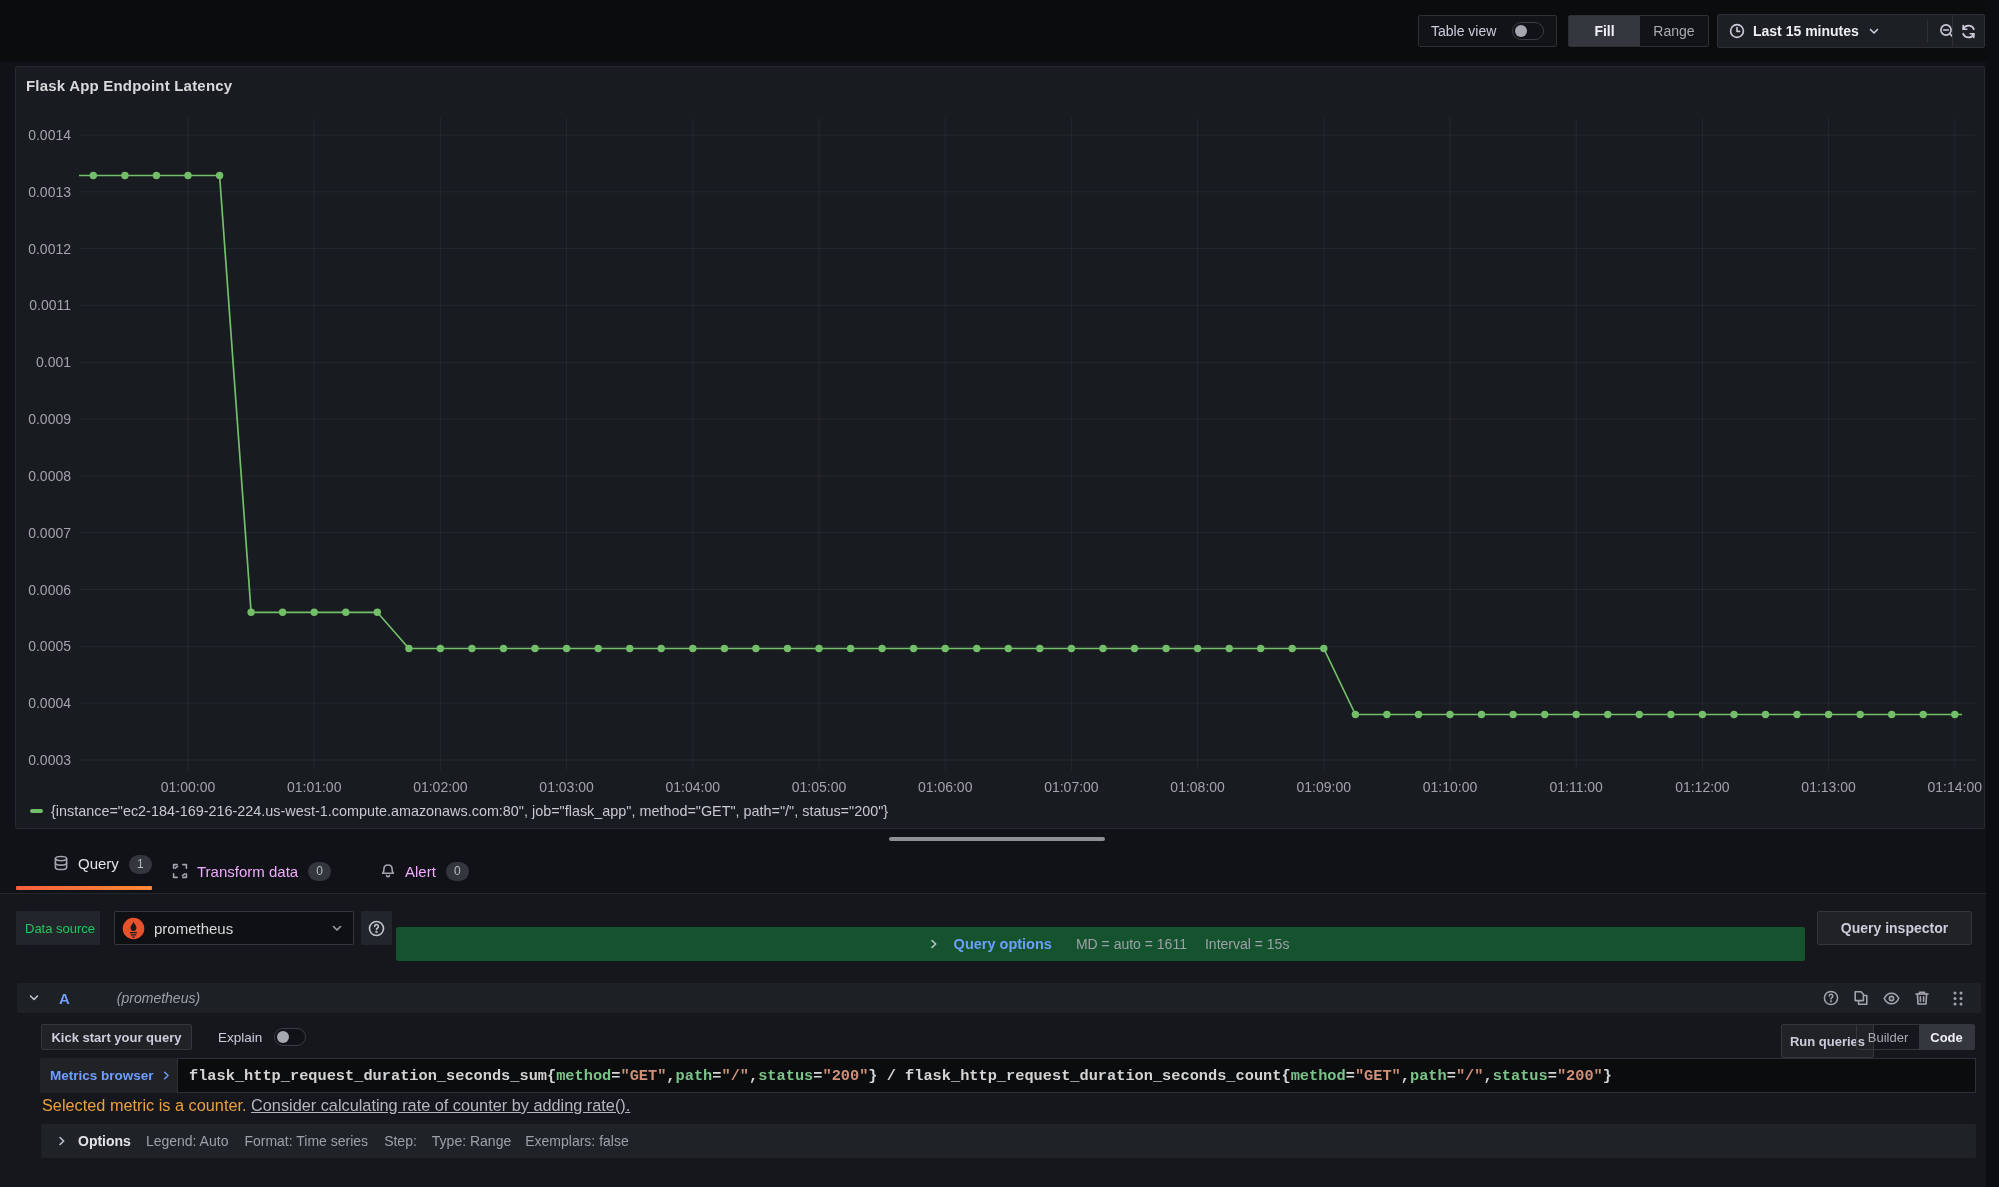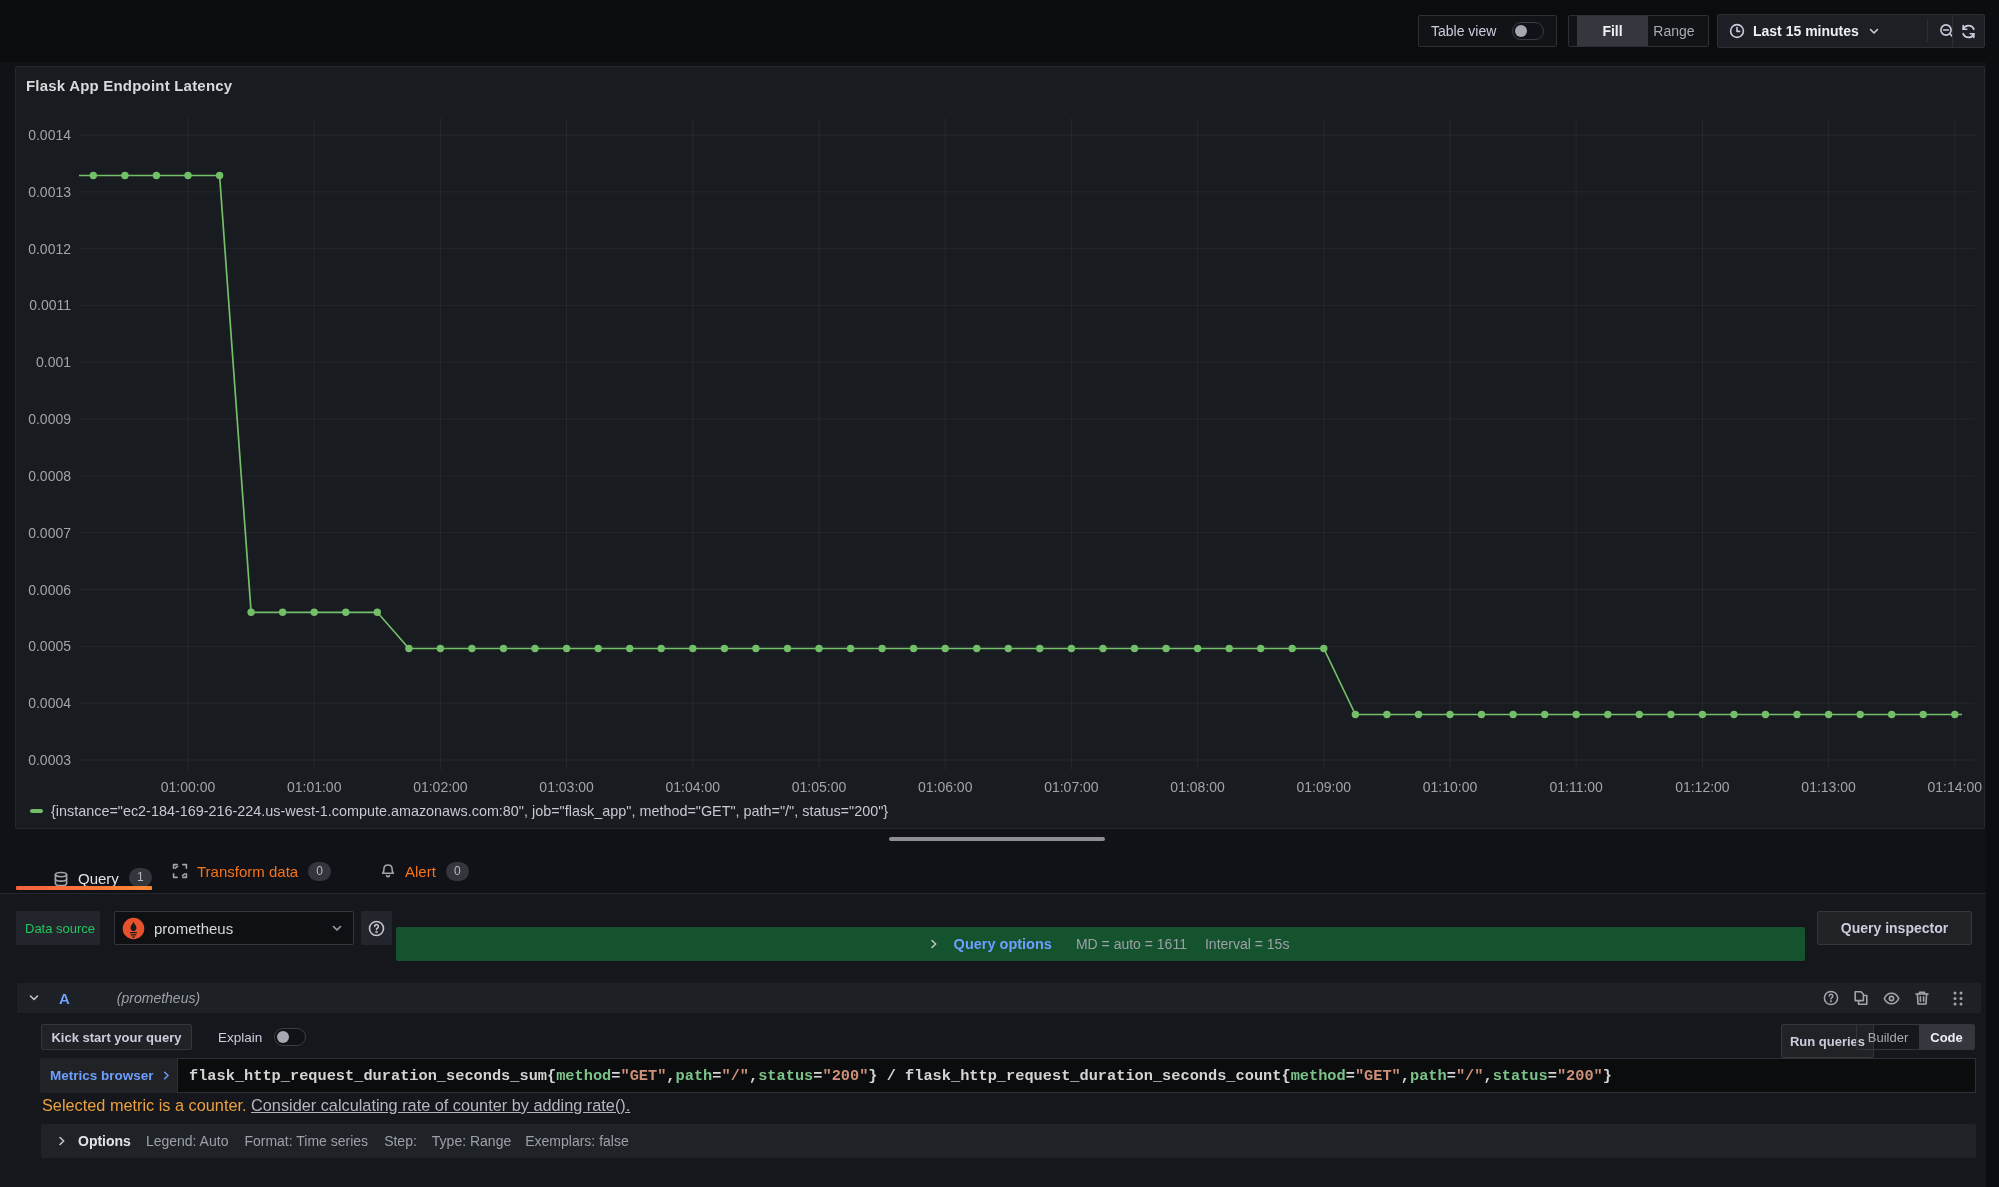--- a/index.html
+++ b/index.html
@@ -14,21 +14,21 @@
   .legend { position:absolute; left:30px; top:803px; font-size:14.4px; color:#c8c9d3; }
   .swatch { display:inline-block; width:13px; height:4px; border-radius:2px; background:#73bf69; vertical-align:middle; margin-right:8px; margin-bottom:2px;}
   .split { position:absolute; left:889px; top:837px; width:216px; height:4px; border-radius:2px; background:#8e8e93; }
   
   .tbox { position:absolute; display:flex; align-items:center; background:#121317; border:1px solid #2d2f34; border-radius:2px; height:32px; font-size:14px; color:#ccccdc; }
   .seg-on { background:#34373d; color:#eef0f4; font-weight:bold; }
   .toggle { display:inline-block; position:relative; width:32px; height:18px; border-radius:9px; background:#111217; border:1px solid #3a3d44; }
   .toggle .knob { position:absolute; left:2px; top:2px; width:12px; height:12px; border-radius:50%; background:#a5a8b0; }
   .tpick { position:absolute; display:flex; align-items:center; background:#1c1f24; border:1px solid #2d2f34; border-radius:2px; height:34px; font-size:14px; }
   
-  .tabtxt { font-size:15px; color:#f97316; }
+  .tabtxt { font-size:15px; color:#f0abfc; }
   .badge { display:inline-block; min-width:23px; height:19px; line-height:19px; text-align:center; border-radius:10px; background:#34363d; color:#b8bac3; font-size:12px; padding:0 6px; }
   .chip { background:#22252b; border-radius:2px; display:flex; align-items:center; font-size:14px; font-weight:normal; color:#22c55e; }
   .btn { background:#22252b; border:1px solid #34363c; border-radius:2px; display:flex; align-items:center; justify-content:center; font-size:13px; font-weight:bold; color:#ccccdc; }
   .blue { color:#6e9fff; }
   .gray { color:#9da0a8; }
   .icon { stroke:#a2a4ac; fill:none; stroke-width:1.6; stroke-linecap:round; stroke-linejoin:round; }
 </style>
 </head>
 <body>
 <div id="stage">
@@ -162,21 +162,21 @@
       </g>
 </svg>
   <div class="legend"><span class="swatch"></span>{instance="ec2-184-169-216-224.us-west-1.compute.amazonaws.com:80", job="flask_app", method="GET", path="/", status="200"}</div>
   <div class="split"></div>
   <div class="tbox" style="left:1418px; top:15px; width:139px; padding:0 12px; justify-content:space-between;">
     <span>Table view</span>
     <span class="toggle">
         <span class="knob"></span>
       </span>
   </div>
-  <div class="tbox" style="left:1568px; top:15px; width:141px; padding:8px;">
+  <div class="tbox" style="left:1568px; top:15px; width:141px; padding:0;">
     <span class="seg-on" style="display:flex;align-items:center;justify-content:center;width:71px;height:30px;">Fill</span>
     <span style="display:flex;align-items:center;justify-content:center;flex:1;color:#a9abb3;">Range</span>
   </div>
   <div class="tpick" style="left:1717px; top:14px; width:251px;">
     <svg class="icon" width="16" height="16" viewBox="0 0 16 16" style="margin:0 8px 0 11px; stroke:#ccccdc;">
         <circle cx="8" cy="8" r="6.4"></circle>
         <path d="M8 4.6 V8.4 H10.6"></path>
       </svg>
     <span style="font-weight:bold; color:#eceef2;">Last 15 minutes</span>
     <svg class="icon" width="12" height="12" viewBox="0 0 12 12" style="margin-left:9px; stroke:#ccccdc;">
@@ -192,21 +192,21 @@
   </div>
   <div class="tpick" style="left:1952px; top:14px; width:33px; justify-content:center;">
     <svg class="icon" width="17" height="17" viewBox="0 0 17 17" style="stroke:#ccccdc; stroke-width:1.8;">
         <path d="M13.8 6.2 A5.8 5.8 0 0 0 3.2 6.0"></path>
         <path d="M3.2 2.6 V6.2 H6.8" stroke-width="1.6"></path>
         <path d="M3.2 10.8 A5.8 5.8 0 0 0 13.8 11.0"></path>
         <path d="M13.8 14.4 V10.8 H10.2" stroke-width="1.6"></path>
       </svg>
   </div>
   <div class="abs" style="left:16px; top:855px; width:1970px; height:36px;">
-    <div class="abs" style="left:37px; top:0; height:32px; display:flex; align-items:flex-end;">
+    <div class="abs" style="left:37px; top:0; height:32px; display:flex; align-items:flex-start;">
       <svg class="icon" width="16" height="16" viewBox="0 0 16 16">
           <ellipse cx="8" cy="3.6" rx="5.6" ry="2.1"></ellipse>
           <path d="M2.4 3.6 V12.4 C2.4 13.5 4.9 14.5 8 14.5 C11.1 14.5 13.6 13.5 13.6 12.4 V3.6"></path>
           <path d="M2.4 8 C2.4 9.1 4.9 10.1 8 10.1 C11.1 10.1 13.6 9.1 13.6 8"></path>
         </svg>
       <span class="tabtxt" style="margin:0 10px 0 9px; color:#e3e4ea;">Query</span>
       <span class="badge">1</span>
     </div>
     <div class="abs" style="left:0; top:31px; width:136px; height:4px; background:linear-gradient(90deg,#f55f3e,#ff8833); border-radius:1px;"></div>
     <div class="abs" style="left:156px; top:0; height:32px; display:flex; align-items:center;">

